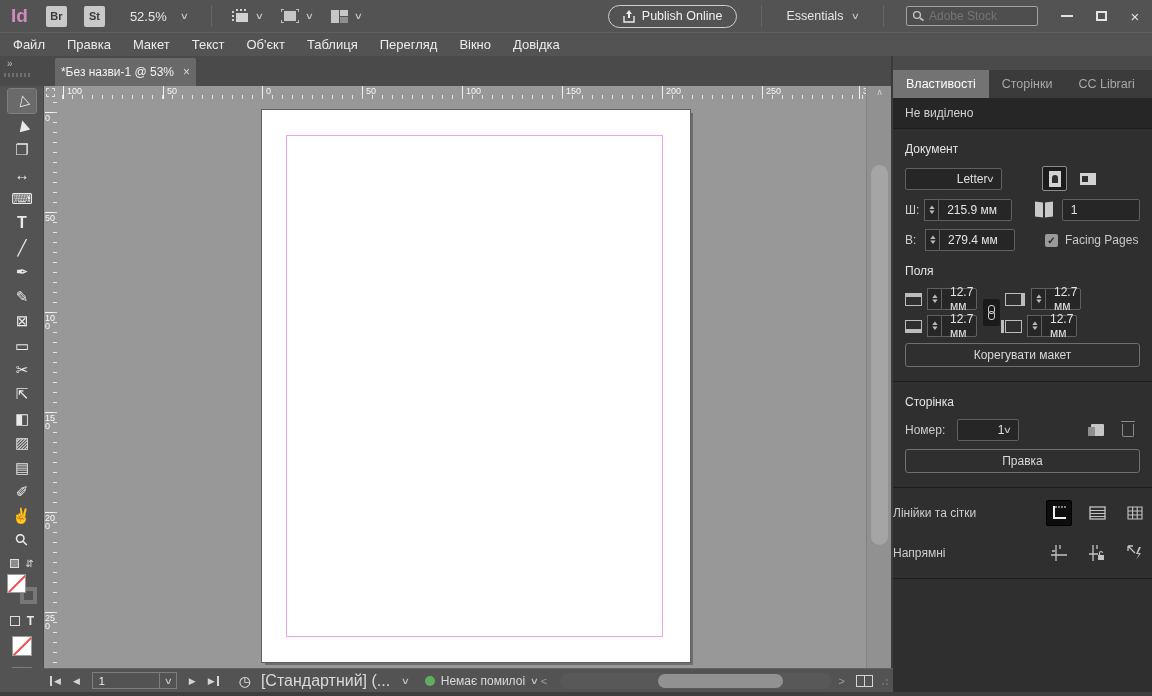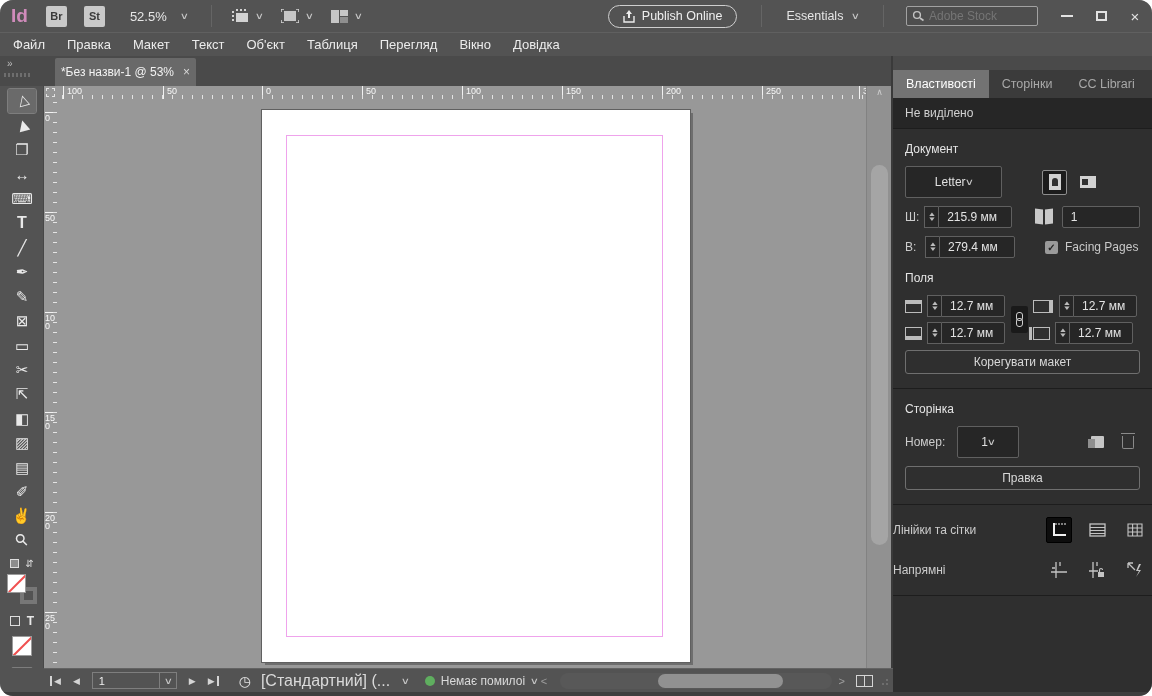--- a/index.html
+++ b/index.html
@@ -1,18 +1,18 @@
 <!DOCTYPE html>
 <html><head>
 <meta charset="utf-8">
 <style>
   * { margin:0; padding:0; box-sizing:border-box; }
   html,body { width:1152px; height:696px; overflow:hidden; }
   body { font-family:"Liberation Sans", sans-serif; font-size:12px; }
-  #app { position:relative; width:1152px; height:696px; background:#989898; overflow:hidden;border-radius:13px; }
+  #app { position:relative; width:1152px; height:696px; background:#989898; overflow:hidden; }
 
   
   .topbar { position:absolute; left:0; top:0; width:1152px; height:32px; background:#535353;
             display:flex; align-items:center; }
   .logo { color:#d08bbb; font-weight:bold; font-size:19px; margin:0 18px 0 11px; }
   .sq-btn { width:21px; height:21px; background:#c9c9c9; color:#3a3a3a; border-radius:2px;
             font-size:11px; font-weight:bold; display:flex; align-items:center; justify-content:center;
             margin-right:17px; }
   .zoom-ctl { color:#e6e6e6; font-size:13px; display:flex; align-items:center; gap:14px; margin:0 14px 0 8px; }
   .chev { color:#c7c7c7; font-size:9px; transform:scaleX(1.4); display:inline-block; }
@@ -128,22 +128,22 @@
   .panel-topstrip { position:absolute; left:893px; top:56px; width:259px; height:14px; background:#4a4a4a; }
   .panel { position:absolute; left:893px; top:70px; width:259px; height:622px; background:#2f2f2f; color:#cfcfcf; }
   .panel-tabs { display:flex; height:28px; background:#3b3b3b; }
   .ptab { padding:0 13px; display:flex; align-items:center; font-size:12.5px; color:#a8a8a8; }
   .ptab.active { background:#737373; color:#ffffff; font-weight:normal; }
   .sel-status { height:31px; background:#262626; border-bottom:1px solid #1d1d1d; display:flex; align-items:center;
                 padding-left:12px; font-size:12px; color:#d2d2d2; }
   .psection { padding:0 12px; }
   .sec-title { font-size:12px; color:#e5e5e5; margin:13px 0 10px 0; }
   .prow { display:flex; align-items:center; margin-bottom:8px; }
-  .pselect { height:32px; background:#262626; border:1px solid #606060; border-radius:2px; display:flex;
-             align-items:center; justify-content:center; padding:0 7px; color:#e0e0e0; font-size:12px; }
+  .pselect { height:22px; background:#262626; border:1px solid #606060; border-radius:2px; display:flex;
+             align-items:center; justify-content:flex-end; padding:0 7px; color:#e0e0e0; font-size:12px; }
   .sel-letter { width:97px; }
   .orient-group { margin-left:40px; display:flex; gap:8px; }
   .orient-btn { width:25px; height:25px; display:flex; align-items:center; justify-content:center; border-radius:2px; }
   .orient-btn.active { background:#1c1c1c; border:1px solid #8e8e8e; }
   .orient-p { width:12px; height:16px; background:#d2d2d2; position:relative; }
   .orient-p::after { content:""; position:absolute; left:3px; top:4px; width:6px; height:8px; background:#2f2f2f; border-radius:3px 3px 0 0; }
   .orient-l { width:16px; height:12px; background:#d2d2d2; position:relative; }
   .orient-l::after { content:""; position:absolute; left:2px; top:3px; width:6px; height:6px; background:#2f2f2f; }
   .dim-label { width:20px; font-size:12px; color:#cccccc; }
   .stepper { width:14px; height:22px; border:1px solid #606060; border-right:none; background:#262626;
@@ -163,21 +163,21 @@
   .fp-label { font-size:12px; color:#c9c9c9; }
   .mgrid { display:flex; margin-bottom:4px; }
   .mcol { display:flex; flex-direction:column; gap:5px; }
   .mrow { display:flex; align-items:center; }
   .m-ic { width:17px; height:13px; border:1px solid #bcbcbc; position:relative; margin-right:5px; }
   .m-ic-top::after { content:""; position:absolute; left:0; top:0; width:15px; height:3px; background:#bcbcbc; }
   .m-ic-bottom::after { content:""; position:absolute; left:0; bottom:0; width:15px; height:3px; background:#bcbcbc; }
   .m-ic-right::after { content:""; position:absolute; right:-4px; top:-1px; width:3px; height:13px; background:#bcbcbc; }
   .m-ic-left::before { content:""; position:absolute; left:-5px; top:-1px; width:3px; height:13px; background:#bcbcbc; }
   .m-ic-right { margin-right:9px; }
-  .f-margin { width:64px; border-radius:0 2px 2px 0; }
+  .f-margin { width:36px; border-radius:0 2px 2px 0; }
   .chain-btn { width:17px; height:27px; background:#1a1a1a; border-radius:2px; margin:11px 5px 0 6px;
                display:flex; flex-direction:column; align-items:center; justify-content:center; gap:1px; }
   .chain-btn i { width:7px; height:9px; border:1.5px solid #cfcfcf; border-radius:3px; }
   .chain-btn i + i { margin-top:-4px; }
   .pbutton { width:100%; height:24px; border:1px solid #6f6f6f; border-radius:3px; background:transparent;
              color:#d8d8d8; font-size:12px; display:flex; align-items:center; justify-content:center; margin:6px 0 14px 0; }
   .divider { height:1px; background:#1d1d1d; }
   .num-label { font-size:12px; color:#cccccc; width:52px; }
   .sel-num { width:62px; }
   .pg-actions { margin-left:auto; display:flex; align-items:center; gap:18px; padding-right:6px; }

